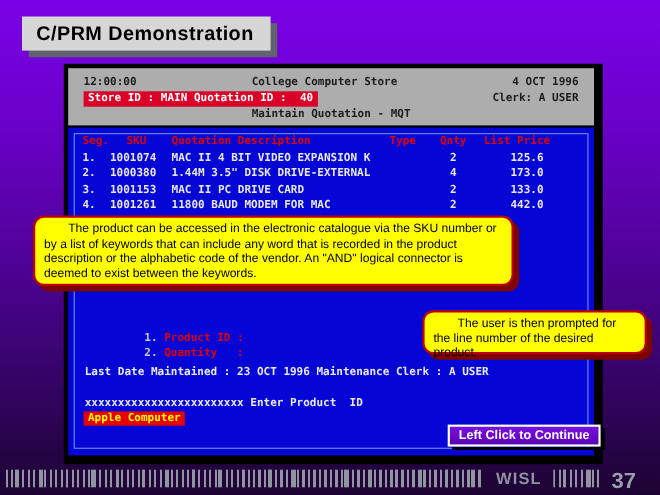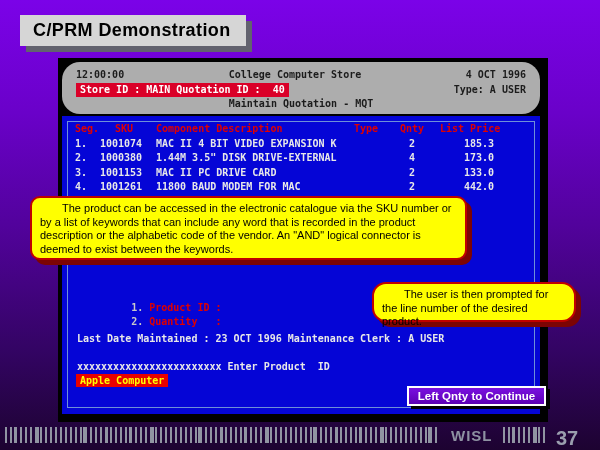--- a/index.html
+++ b/index.html
@@ -15,21 +15,21 @@
     background:#d6d6d6; box-shadow:6px 6px 0 #62626e;
     display:flex; align-items:center; padding-left:13px;
   }
   .title-box h1 { font-size:18px; font-weight:bold; color:#000; letter-spacing:.4px; }
 
   
   .crt-outer { position:absolute; left:58px; top:58px; width:490px; height:364px; background:#000; }
   .crt-header {
     position:absolute; left:4px; top:4px; width:478px; height:52px; background:#adadad;
     font-family:"DejaVu Sans Mono", monospace; font-size:10px; font-weight:bold; color:#1c1c1c;
-    padding:6px 14px 0 14px; line-height:14.5px;border-radius:18px;
+    padding:6px 14px 0 14px; line-height:14.5px;
   }
   .hdr-row { display:flex; justify-content:space-between; white-space:pre; }
   .hdr-center { text-align:center; }
   .store-banner { background:#da0028; color:#fff; padding:0 4px; }
 
   .crt-screen {
     position:absolute; left:4px; top:58px; width:478px; height:298px; background:#0505d6;
     font-family:"DejaVu Sans Mono", monospace; font-size:10px; font-weight:bold;
   }
   .inner-frame {
@@ -60,21 +60,21 @@
   }
 
   
   .callout {
     position:absolute; background:#ffff00; border:2px solid #c00000; border-radius:10px;
     box-shadow:5px 5px 0 #7c0404; color:#000; font-size:11px; line-height:13.5px;
     padding:4px 8px 4px 8px;
   }
   .callout p { text-indent:22px; }
   .callout-1 { left:30px; top:196px; width:437px; height:64px; }
-  .callout-2 { left:372px; top:282px; width:204px; height:40px;border-radius:14px; }
+  .callout-2 { left:384px; top:282px; width:204px; height:40px; }
 
   
   .continue-btn {
     position:absolute; left:407px; top:386px; width:139px; height:20px;
     background:linear-gradient(180deg,#7a10e0,#5c00b4); border:2px solid #ffffff;
     box-shadow:4px 3px 0 #000;
     display:flex; align-items:center; justify-content:center;
     color:#fff; font-size:11.5px; font-weight:bold; cursor:pointer;
   }
 
@@ -107,46 +107,46 @@
   <div class="crt-outer">
 
     <div class="crt-header">
       <div class="hdr-row">
         <span>12:00:00</span>
         <span>College Computer Store</span>
         <span>4 OCT 1996</span>
       </div>
       <div class="hdr-row">
         <span class="store-banner">Store ID : MAIN Quotation ID :  40</span>
-        <span>Type: A USER</span>
+        <span>Clerk: A USER</span>
       </div>
       <div class="hdr-center">Maintain Quotation - MQT</div>
     </div>
 
     <div class="crt-screen">
       <div class="inner-frame"></div>
 
       <div class="tbl">
         <div class="trow thead">
           <span class="cell c-seg">Seg.</span>
           <span class="cell c-sku">SKU</span>
-          <span class="cell c-desc">Component Description</span>
+          <span class="cell c-desc">Quotation Description</span>
           <span class="cell c-type">Type</span>
           <span class="cell c-qnty">Qnty</span>
           <span class="cell c-price">List Price</span>
         </div>
         <div>
 
             <div class="trow">
               <span class="cell c-seg">1.</span>
               <span class="cell c-sku">1001074</span>
               <span class="cell c-desc">MAC II 4 BIT VIDEO EXPANSION K</span>
               <span class="cell c-type"></span>
               <span class="cell c-qnty">2</span>
-              <span class="cell c-price">185.3</span>
+              <span class="cell c-price">125.6</span>
             </div>
 
             <div class="trow">
               <span class="cell c-seg">2.</span>
               <span class="cell c-sku">1000380</span>
               <span class="cell c-desc">1.44M 3.5" DISK DRIVE-EXTERNAL</span>
               <span class="cell c-type"></span>
               <span class="cell c-qnty">4</span>
               <span class="cell c-price">173.0</span>
             </div>
@@ -185,21 +185,21 @@
   </div>
 
   <div class="callout callout-1">
     <p>The product can be accessed in the electronic catalogue via the SKU number or by a list of keywords that can include any word that is recorded in the product description or the alphabetic code of the vendor. An "AND" logical connector is deemed to exist between the keywords.</p>
   </div>
 
   <div class="callout callout-2">
     <p>The user is then prompted for the line number of the desired product.</p>
   </div>
 
-  <div class="continue-btn">Left Qnty to Continue</div>
+  <div class="continue-btn">Left Click to Continue</div>
 
   <div class="footer">
     <div class="barcode barcode-1"></div>
     <span class="wisl">WISL</span>
     <div class="barcode barcode-2"></div>
     <span class="pagenum">37</span>
   </div>
 
 </div>
 

